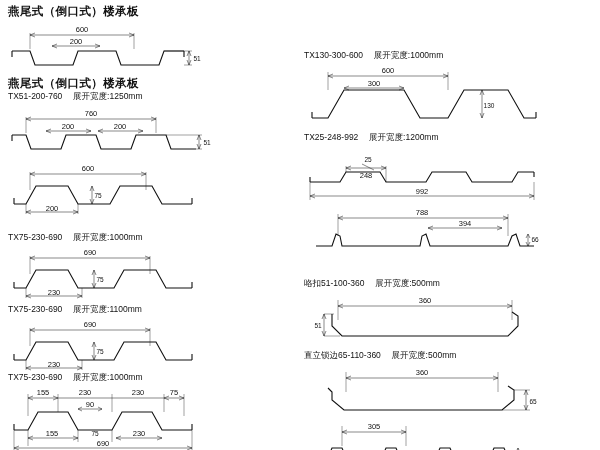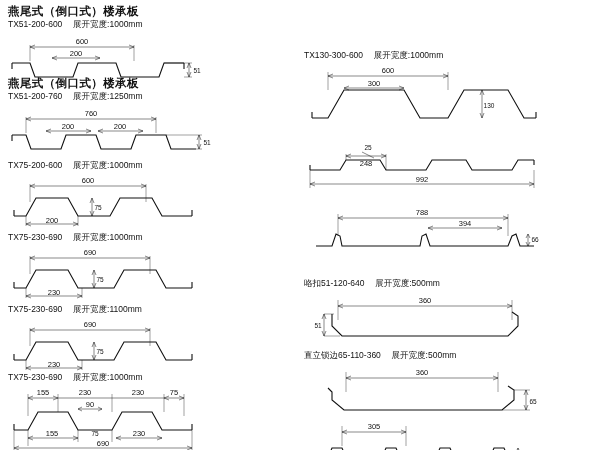--- a/index.html
+++ b/index.html
@@ -77,25 +77,20 @@
 </style>
 </head>
 <body>
 
 <div id="sheet">
 
   <div class="col col-left">
 
     <div class="block" style="top:4px;">
       <div class="heading">燕尾式（倒口式）楼承板</div>
-      <div class="caption">
-        <span>TX51-200-600</span>
-        <span style="display:inline-block;width:6px"></span>
-        <span>展开宽度:1000mm</span>
-      </div>
       <svg class="fig" width="200" height="56" viewBox="0 0 200 56">
 
         <line class="ext" x1="24" y1="14" x2="24" y2="30"></line>
         <line class="ext" x1="128" y1="14" x2="128" y2="30"></line>
         <line class="thin" x1="24" y1="16" x2="128" y2="16"></line>
         <path class="thin" d="M24 16 l5 -2 M24 16 l5 2 M128 16 l-5 -2 M128 16 l-5 2"></path>
         <text class="dim" x="76" y="13" text-anchor="middle">600</text>
 
         <line class="thin" x1="46" y1="27" x2="94" y2="27"></line>
         <path class="thin" d="M46 27 l5 -2 M46 27 l5 2 M94 27 l-5 -2 M94 27 l-5 2"></path>
@@ -135,25 +130,20 @@
         <path class="prof" d="M6,32 L6,38"></path>
         <line class="ext" x1="160" y1="32" x2="196" y2="32"></line>
         <line class="ext" x1="190" y1="46" x2="196" y2="46"></line>
         <line class="thin" x1="193" y1="32" x2="193" y2="46"></line>
         <path class="thin" d="M193 32 l-2 5 M193 32 l2 5 M193 46 l-2 -5 M193 46 l2 -5"></path>
         <text class="dim-sm" x="201" y="42" text-anchor="middle">51</text>
       </svg>
     </div>
 
     <div class="block" style="top:160px;">
-      <div class="caption">
-        <span>TX75-200-600</span>
-        <span style="display:inline-block;width:6px"></span>
-        <span>展开宽度:1000mm</span>
-      </div>
       <svg class="fig" width="200" height="58" viewBox="0 0 200 58">
         <line class="ext" x1="24" y1="12" x2="24" y2="30"></line>
         <line class="ext" x1="140" y1="12" x2="140" y2="30"></line>
         <line class="thin" x1="24" y1="14" x2="140" y2="14"></line>
         <path class="thin" d="M24 14 l5 -2 M24 14 l5 2 M140 14 l-5 -2 M140 14 l-5 2"></path>
         <text class="dim" x="82" y="11" text-anchor="middle">600</text>
 
         <path class="prof" d="M8,44 L20,44 L30,26 L62,26 L72,44 L104,44 L114,26 L146,26 L156,44 L186,44"></path>
         <path class="prof" d="M8,44 L8,38 M186,44 L186,38"></path>
 
@@ -291,20 +281,25 @@
         <path class="prof" d="M10,56 L26,56 L42,28 L102,28 L118,56 L146,56 L162,28 L206,28 L222,56 L234,56"></path>
         <path class="prof" d="M10,56 L10,50 M234,56 L234,50"></path>
 
         <line class="thin" x1="180" y1="28" x2="180" y2="56"></line>
         <path class="thin" d="M180 28 l-2 5 M180 28 l2 5 M180 56 l-2 -5 M180 56 l2 -5"></path>
         <text class="dim-sm" x="187" y="46" text-anchor="middle">130</text>
       </svg>
     </div>
 
     <div class="block" style="top:86px;">
+      <div class="caption">
+        <span>TX25-248-992</span>
+        <span style="display:inline-block;width:6px"></span>
+        <span>展开宽度:1200mm</span>
+      </div>
       <svg class="fig" width="240" height="62" viewBox="0 0 240 62">
 
         <text class="dim-sm" x="66" y="18" text-anchor="middle">25</text>
         <line class="thin" x1="60" y1="20" x2="72" y2="26"></line>
 
         <path class="prof" d="M8,38 L38,38 L44,28 L78,28 L84,38 L124,38 L130,28 L164,28 L170,38 L210,38 L216,28 L232,28"></path>
         <path class="prof" d="M8,38 L8,33 M232,28 L232,33"></path>
 
         <line class="ext" x1="44" y1="28" x2="44" y2="22"></line>
         <line class="ext" x1="84" y1="38" x2="84" y2="22"></line>
@@ -334,21 +329,21 @@
         <path class="prof" d="M14,40 L30,40 L34,28 L38,30 L40,40 L118,40 L120,30 L124,28 L128,40 L206,40 L210,30 L214,28 L218,40 L232,40"></path>
 
         <line class="thin" x1="226" y1="28" x2="226" y2="40"></line>
         <path class="thin" d="M226 28 l-2 4 M226 28 l2 4 M226 40 l-2 -4 M226 40 l2 -4"></path>
         <text class="dim-sm" x="233" y="36" text-anchor="middle">66</text>
       </svg>
     </div>
 
     <div class="block" style="top:232px;">
       <div class="caption">
-        <span>咯扣51-120-640</span>
+        <span>咯扣51-100-360</span>
         <span style="display:inline-block;width:6px"></span>
         <span>展开宽度:500mm</span>
       </div>
       <svg class="fig" width="240" height="62" viewBox="0 0 240 62">
         <line class="ext" x1="36" y1="10" x2="36" y2="30"></line>
         <line class="ext" x1="210" y1="10" x2="210" y2="30"></line>
         <line class="thin" x1="36" y1="16" x2="210" y2="16"></line>
         <path class="thin" d="M36 16 l5 -2 M36 16 l5 2 M210 16 l-5 -2 M210 16 l-5 2"></path>
         <text class="dim" x="123" y="13" text-anchor="middle">360</text>
 

